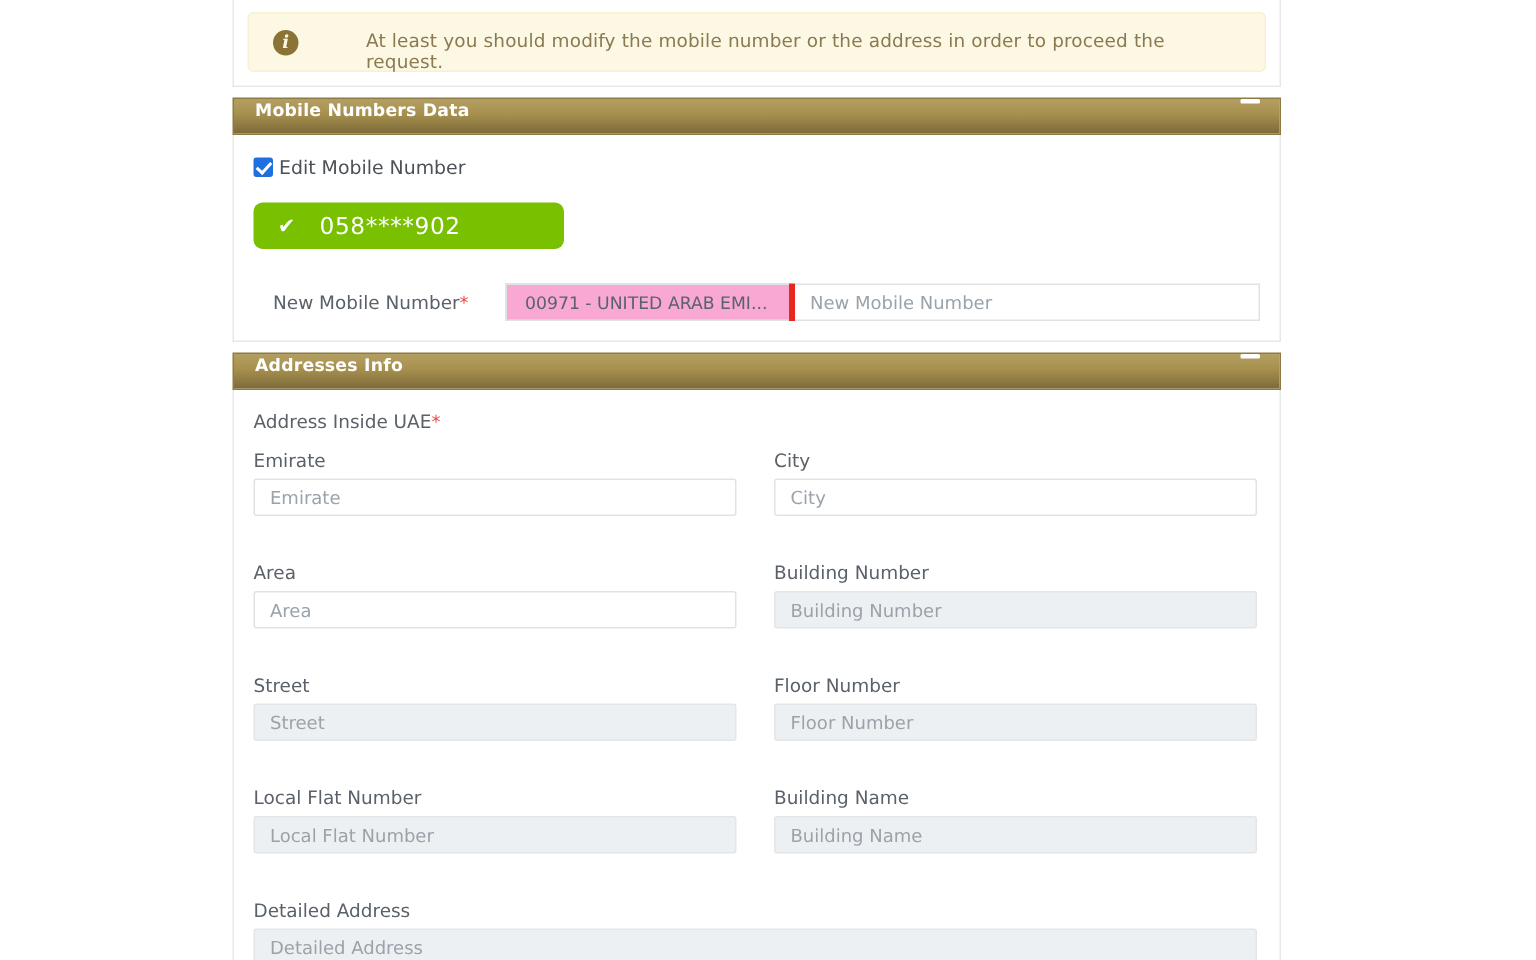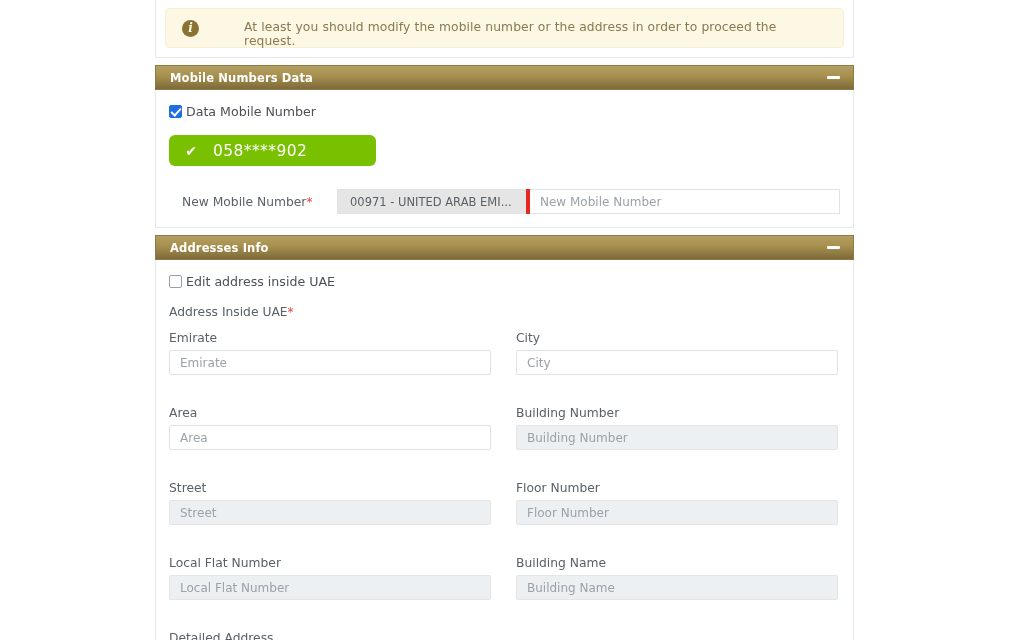--- a/index.html
+++ b/index.html
@@ -61,21 +61,21 @@
     letter-spacing: .1px;
     margin-top: 12px;
   }
 
   
   .section { margin-top: 7px; }
   .section-header {
     height: 25px;
     background: linear-gradient(to bottom, #b39f63 0%, #a8914f 42%, #7d6a3a 100%);
     display: flex;
-    align-items: center;
+    align-items: flex-start;
     justify-content: space-between;
     padding: 0 13px 0 14px;
     border: 1px solid #8e7a42;
   }
   .section-title {
     color: #ffffff;
     font-size: 11.5px;
     font-weight: bold;
     letter-spacing: .15px;
   }
@@ -174,21 +174,21 @@
     flex: 0 0 auto;
   }
   .phone-group {
     display: flex;
     align-items: stretch;
     height: 25px;
     width: 504px;
   }
   .cc-select {
     width: 189px;
-    background: #e5e5e5;
+    background: #f9a8d4;
     border: 1px solid #dfe3e6;
     border-right: none;
     font-size: 11.5px;
     color: #5a6169;
     display: flex;
     align-items: center;
     padding-left: 12px;
     overflow: hidden;
     white-space: nowrap;
   }
@@ -252,21 +252,21 @@
 
     <div class="section">
       <div class="section-header">
         <span class="section-title">Mobile Numbers Data</span>
         <span class="collapse-icon"></span>
       </div>
       <div class="section-body">
 
         <div class="check-row">
           <span class="cb checked"></span>
-          <span class="check-label">Data Mobile Number</span>
+          <span class="check-label">Edit Mobile Number</span>
         </div>
 
 
         <div class="green-pill">
           <span class="green-check">✔</span>
           <span class="green-num">058****902</span>
         </div>
 
         <div class="new-mobile-row">
           <div class="new-mobile-label">
@@ -282,24 +282,20 @@
       </div>
     </div>
 
     <div class="section">
       <div class="section-header">
         <span class="section-title">Addresses Info</span>
         <span class="collapse-icon"></span>
       </div>
       <div class="section-body">
 
-        <div class="check-row">
-          <span class="cb unchecked"></span>
-          <span class="check-label">Edit address inside UAE</span>
-        </div>
 
         <div class="loc-label">
           <span>Address Inside UAE</span><span class="req-tight">*</span>
         </div>
 
         <div class="grid">
 
           <div class="field">
             <label class="fld-label">Emirate</label>
             <div class="input enabled">Emirate</div>

